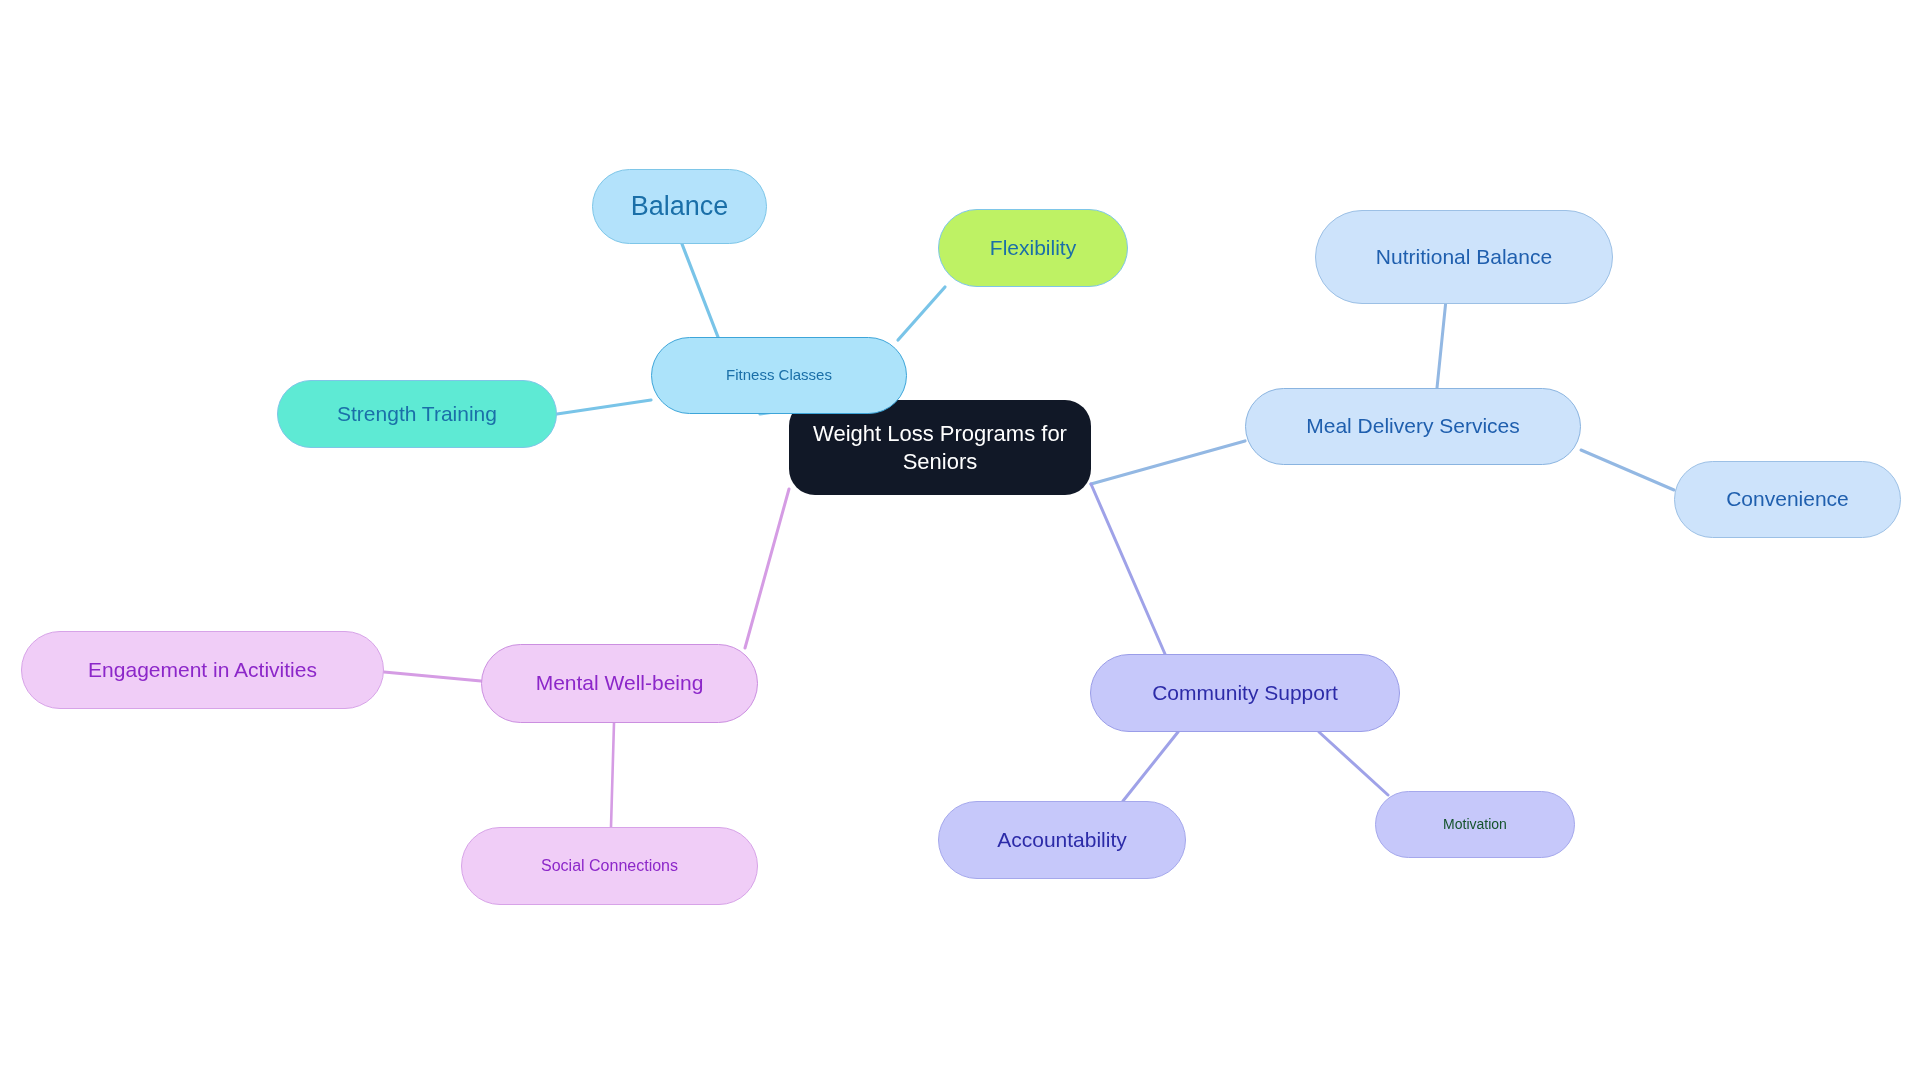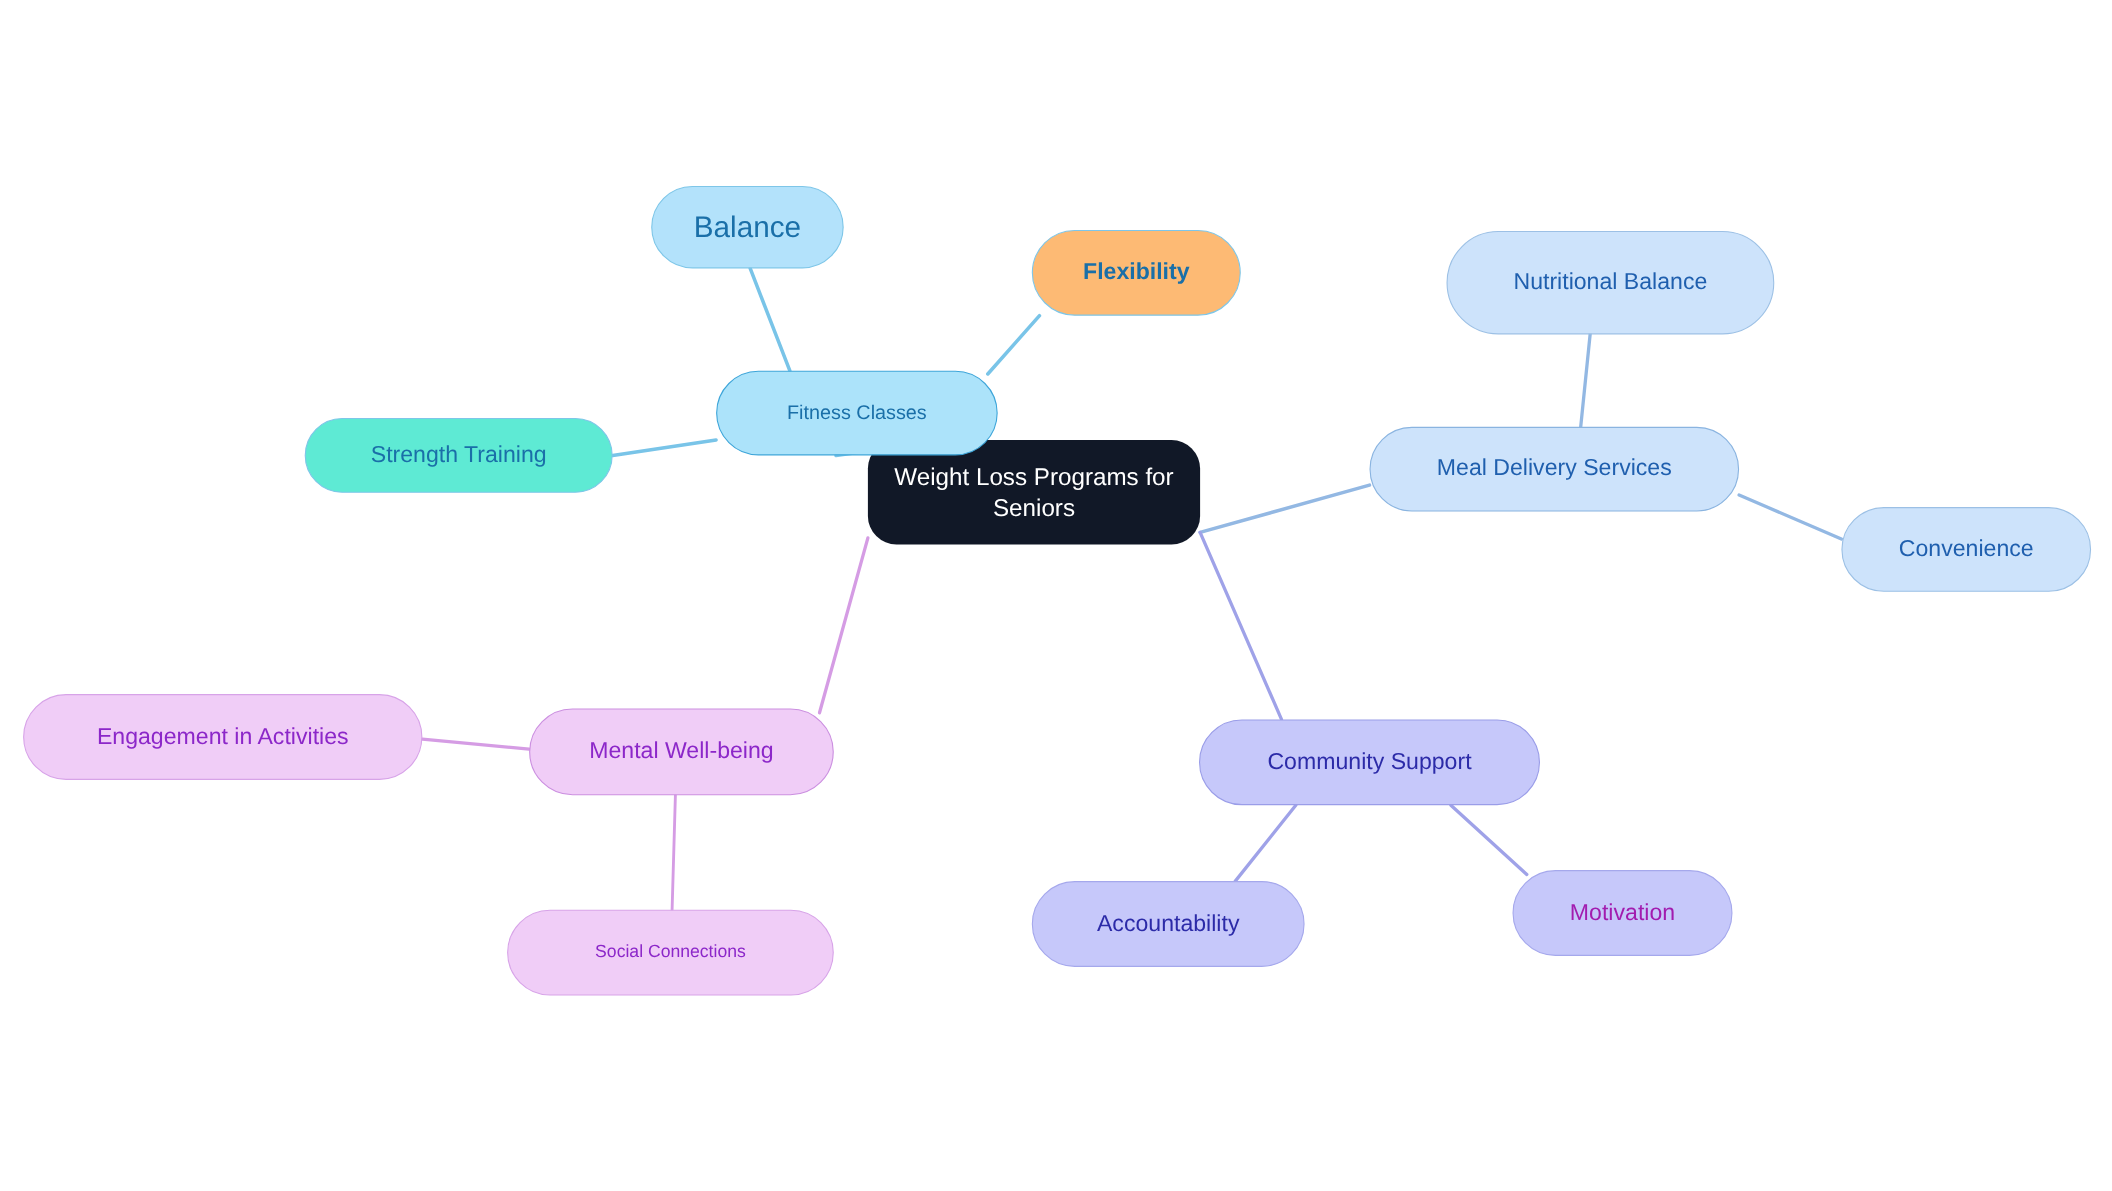--- a/index.html
+++ b/index.html
@@ -61,27 +61,27 @@
       <line x1="789" y1="489" x2="745" y2="648" stroke="#d59ce4" stroke-width="3" stroke-linecap="round"></line>
       <line x1="481" y1="681" x2="384" y2="672" stroke="#d59ce4" stroke-width="3" stroke-linecap="round"></line>
       <line x1="614" y1="723" x2="611" y2="827" stroke="#d59ce4" stroke-width="2.6" stroke-linecap="round"></line>
       <line x1="1091" y1="484" x2="1165" y2="654" stroke="#9fa2e8" stroke-width="3" stroke-linecap="round"></line>
       <line x1="1178" y1="732" x2="1123" y2="801" stroke="#9fa2e8" stroke-width="3" stroke-linecap="round"></line>
       <line x1="1319" y1="732" x2="1388" y2="795" stroke="#9fa2e8" stroke-width="3" stroke-linecap="round"></line>
     </svg>
   <div id="node-layer">
       <div class="node root" style="left: 789px; top: 400px; width: 302px; height: 95px; background: rgb(17, 24, 39); color: rgb(255, 255, 255); font-size: 22px;"><span>Weight Loss Programs for
 Seniors</span></div>
-      <div class="node" style="left: 651px; top: 337px; width: 256px; height: 77px; background: rgb(172, 227, 250); color: rgb(26, 111, 168); font-size: 18px; border-color: rgb(61, 165, 217);"><span>Fitness Classes</span></div>
+      <div class="node" style="left: 651px; top: 337px; width: 256px; height: 77px; background: rgb(172, 227, 250); color: rgb(26, 111, 168); font-size: 15px; border-color: rgb(61, 165, 217);"><span>Fitness Classes</span></div>
       <div class="node" style="left: 592px; top: 169px; width: 175px; height: 75px; background: rgb(179, 226, 251); color: rgb(26, 111, 168); font-size: 27px; border-color: rgb(126, 198, 232);"><span>Balance</span></div>
-      <div class="node" style="left: 938px; top: 209px; width: 190px; height: 78px; background: #fdba74; color: rgb(26, 111, 168); font-size: 21px; border-color: rgb(126, 198, 232); font-weight: bold;"><span>Flexibility</span></div>
+      <div class="node" style="left: 938px; top: 209px; width: 190px; height: 78px; background: #bef264; color: rgb(26, 111, 168); font-size: 21px; border-color: rgb(126, 198, 232);"><span>Flexibility</span></div>
       <div class="node" style="left: 277px; top: 380px; width: 280px; height: 68px; background: #5eead4; color: rgb(26, 111, 168); font-size: 21px; border-color: rgb(126, 198, 232);"><span>Strength Training</span></div>
       <div class="node" style="left: 1245px; top: 388px; width: 336px; height: 77px; background: rgb(205, 227, 251); color: rgb(31, 95, 174); font-size: 21px; border-color: rgb(138, 180, 224);"><span>Meal Delivery Services</span></div>
       <div class="node" style="left: 1315px; top: 210px; width: 298px; height: 94px; background: rgb(205, 227, 251); color: rgb(31, 95, 174); font-size: 21px; border-color: rgb(156, 192, 229);"><span>Nutritional Balance</span></div>
       <div class="node" style="left: 1674px; top: 461px; width: 227px; height: 77px; background: rgb(205, 227, 251); color: rgb(31, 95, 174); font-size: 21px; border-color: rgb(156, 192, 229);"><span>Convenience</span></div>
       <div class="node" style="left: 481px; top: 644px; width: 277px; height: 79px; background: rgb(240, 205, 247); color: rgb(140, 39, 201); font-size: 21px; border-color: rgb(203, 143, 224);"><span>Mental Well-being</span></div>
       <div class="node" style="left: 21px; top: 631px; width: 363px; height: 78px; background: rgb(240, 205, 247); color: rgb(140, 39, 201); font-size: 21px; border-color: rgb(215, 163, 232);"><span>Engagement in Activities</span></div>
       <div class="node" style="left: 461px; top: 827px; width: 297px; height: 78px; background: rgb(240, 205, 247); color: rgb(140, 39, 201); font-size: 16px; border-color: rgb(215, 163, 232);"><span>Social Connections</span></div>
       <div class="node" style="left: 1090px; top: 654px; width: 310px; height: 78px; background: rgb(198, 200, 250); color: rgb(44, 43, 168); font-size: 21px; border-color: rgb(154, 157, 232);"><span>Community Support</span></div>
       <div class="node" style="left: 938px; top: 801px; width: 248px; height: 78px; background: rgb(198, 200, 250); color: rgb(44, 43, 168); font-size: 21px; border-color: rgb(165, 168, 236);"><span>Accountability</span></div>
-      <div class="node" style="left: 1375px; top: 791px; width: 200px; height: 78px; background: rgb(198, 200, 250); color: #a21caf; font-size: 21px; border-color: rgb(165, 168, 236);"><span>Motivation</span></div>
+      <div class="node" style="left: 1375px; top: 791px; width: 200px; height: 67px; background: rgb(198, 200, 250); color: #14532d; font-size: 14px; border-color: rgb(165, 168, 236);"><span>Motivation</span></div>
     </div>
 </div>
 
 </body></html>

